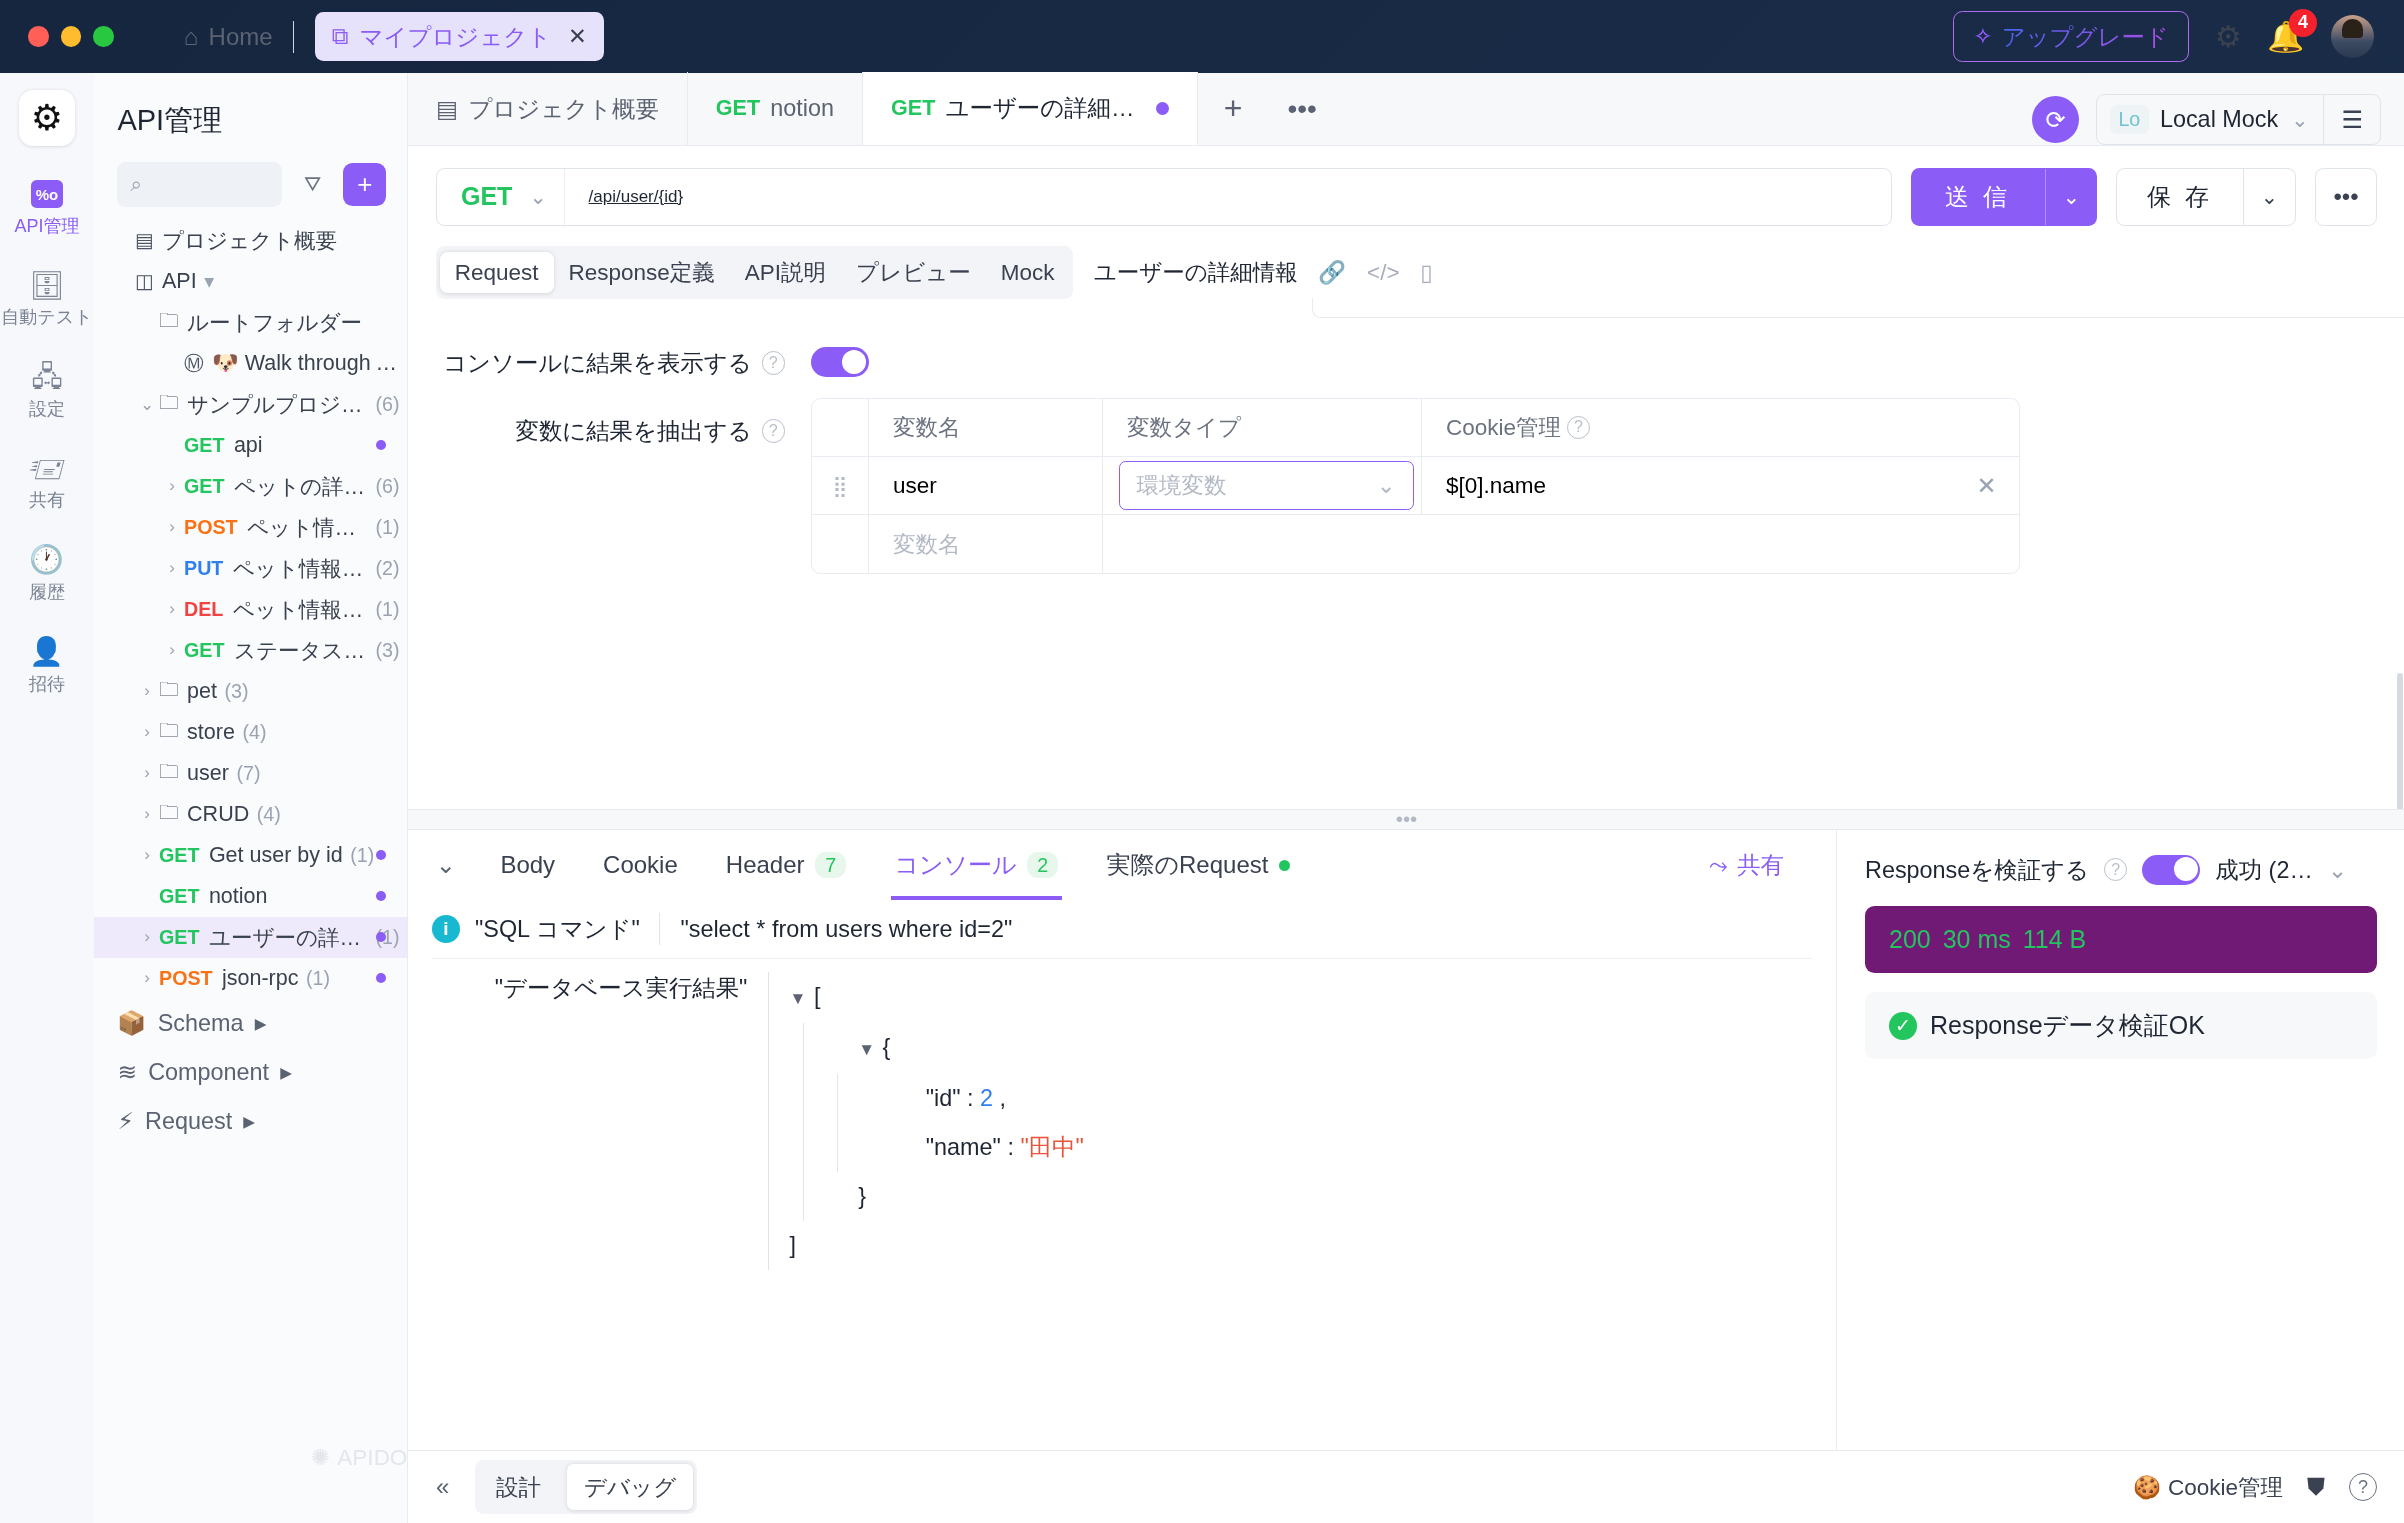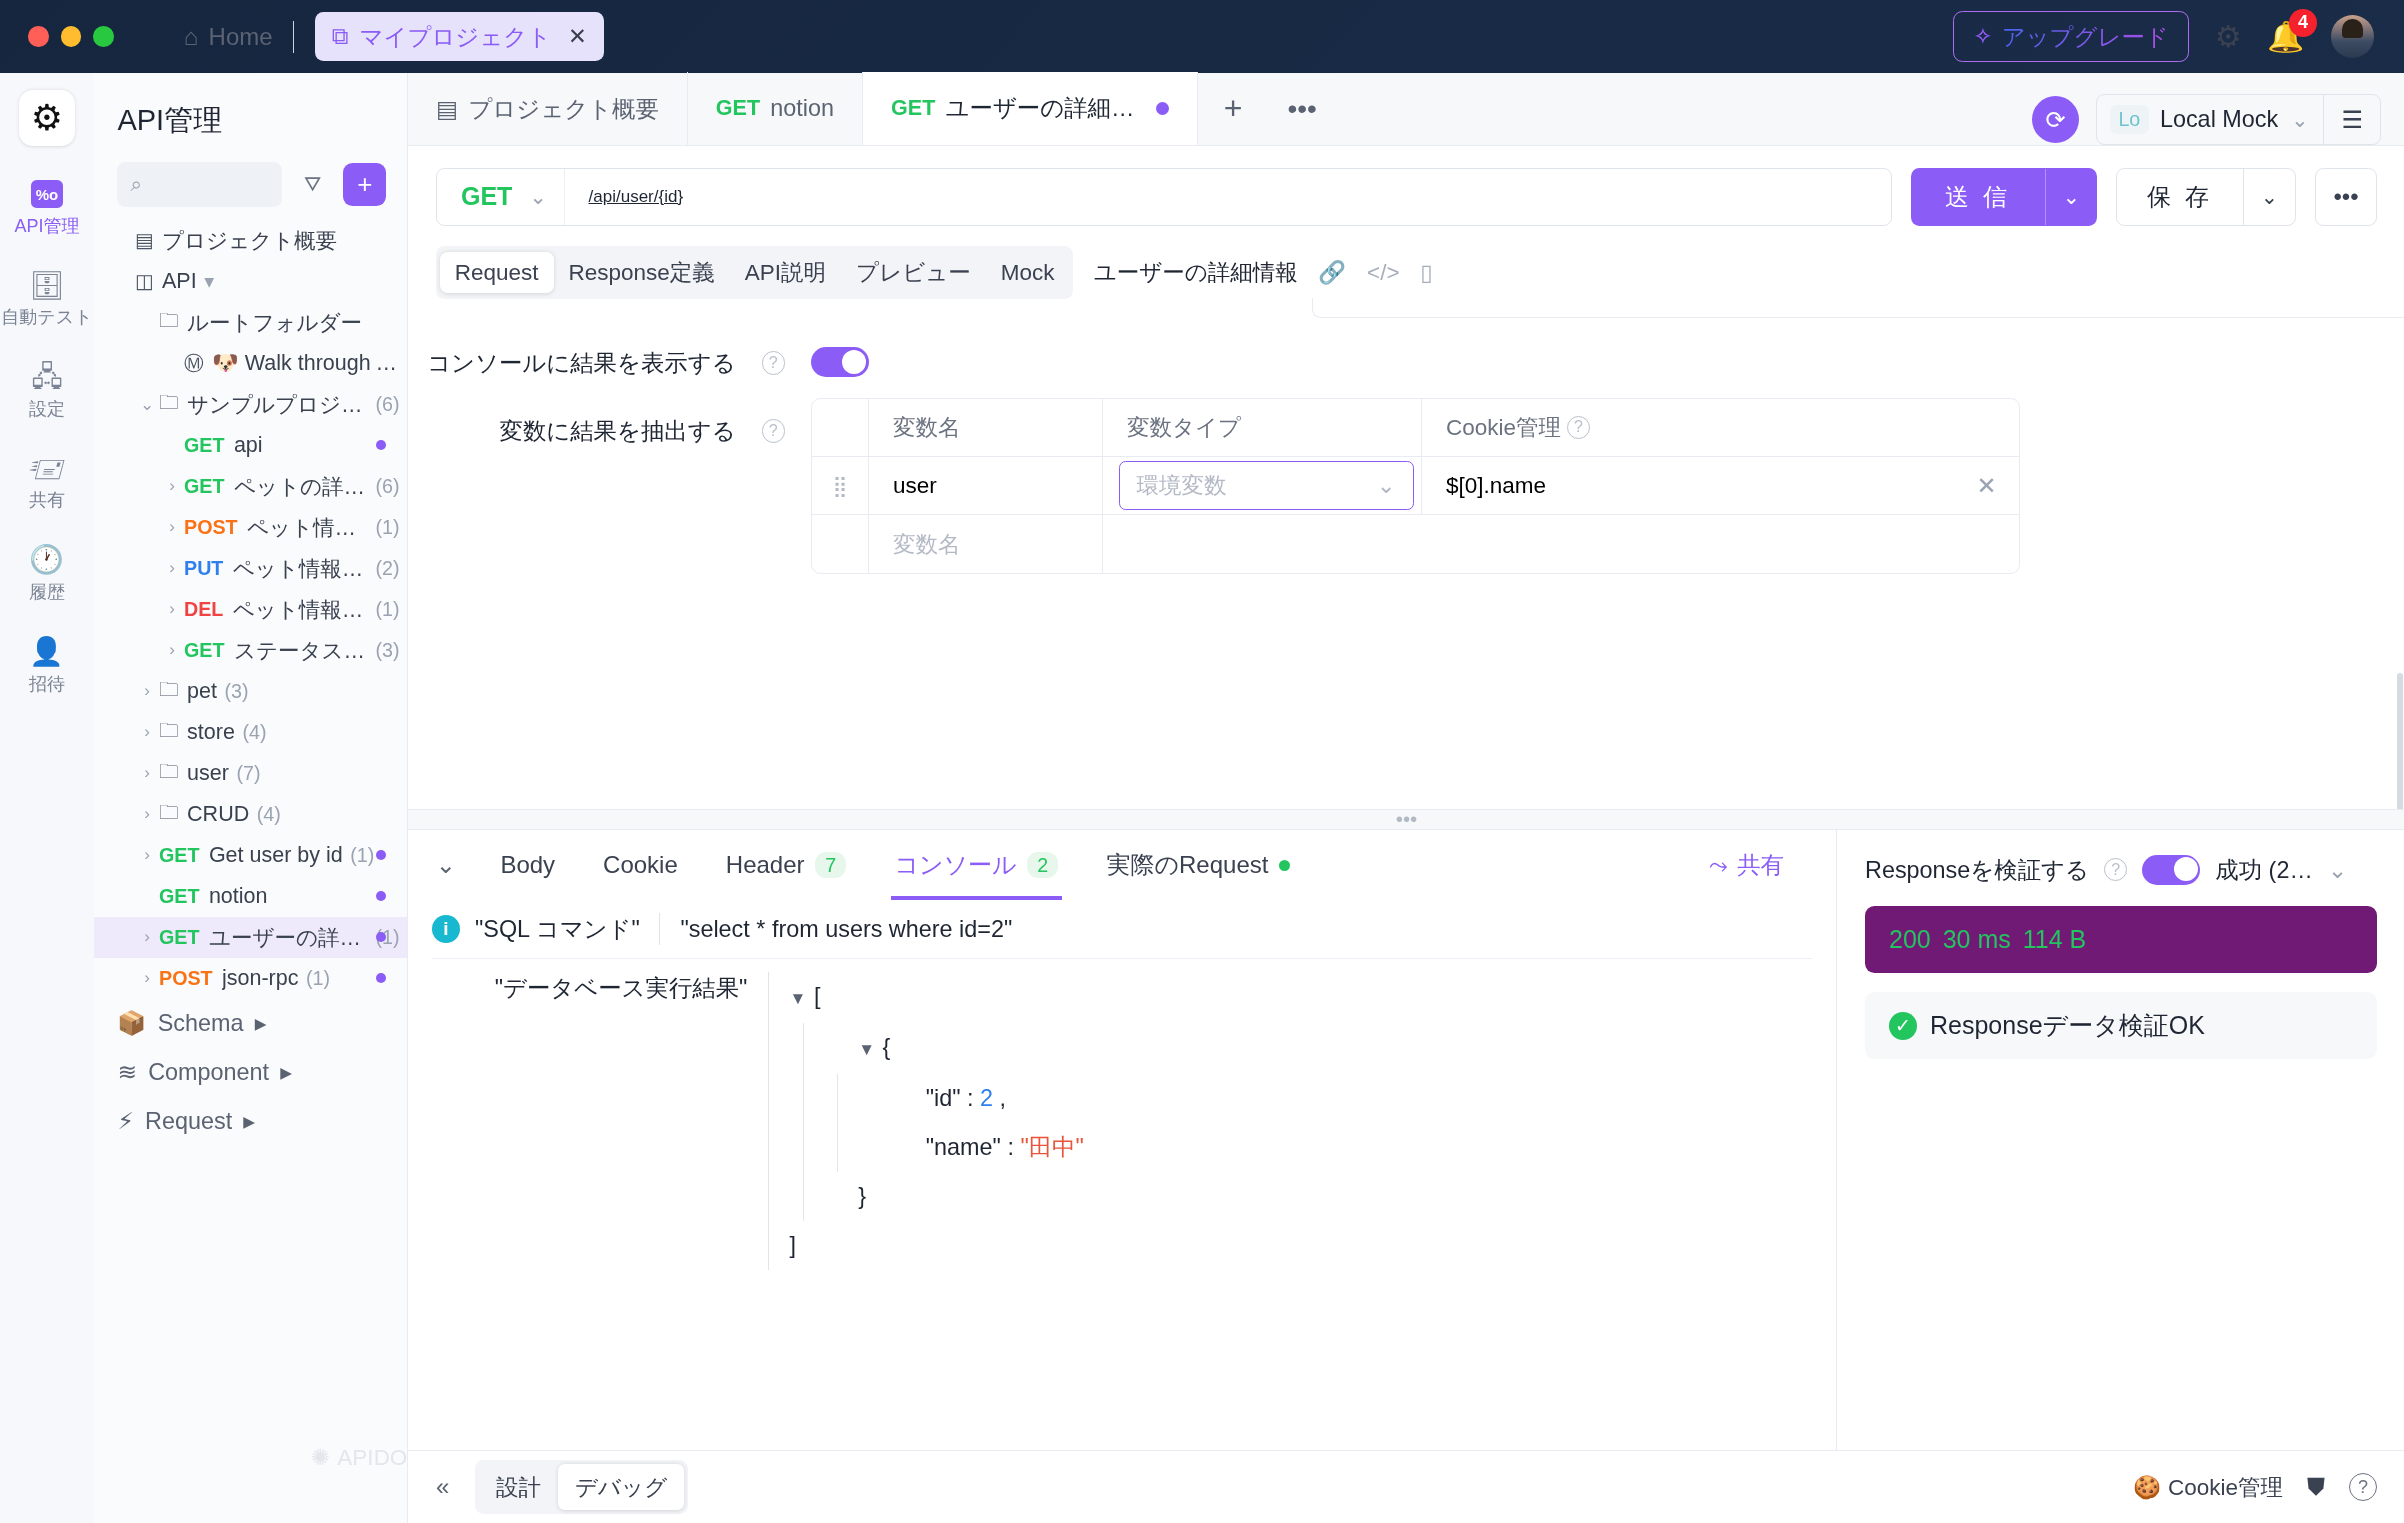--- a/index.html
+++ b/index.html
@@ -211,21 +211,21 @@
     background: #f3f4f7; border-radius: 8.4px; display: flex; align-items: center; padding: 3.7px;
   }
   .sub-extra { font-size: 22.5px; color: #1f2633; margin-left: 20.6px; }
   .sub-ic { color: #a6adbb; font-size: 22.5px; margin-left: 20.6px; }
 
   
   .formarea { position: relative; height: 511px; overflow: hidden; }
   .fld-row { display: flex; align-items: flex-start; }
   .fld-label {
     width: 403px; text-align: right; padding-right: 26px; font-size: 23.4px; color: #1f2633;
-    display: flex; justify-content: flex-end; align-items: center; gap: 26px;
+    display: flex; justify-content: flex-end; align-items: center; gap: 10px;
   }
   .qmark {
     width: 23.4px; height: 23.4px; border-radius: 50%; border: 1.5px solid #b9c0cc;
     color: #b9c0cc; font-size: 16px; display: inline-flex; align-items: center; justify-content: center;
   }
   .toggle {
     width: 58px; height: 30px; border-radius: 15px; background: #8b5cf6; position: relative;
   }
   .toggle::after {
     content: ""; position: absolute; top: 2.8px; right: 2.8px; width: 24px; height: 24px;
@@ -316,21 +316,21 @@
     display: flex; align-items: center; justify-content: center; font-size: 19px;
   }
 
   
   .statusbar {
     position: absolute; left: 408px; bottom: 0; width: 1997px; height: 73px;
     border-top: 0.9px solid #e8ecf2; background: #fff;
     display: flex; align-items: center; padding: 0 28px;
   }
   .collapse { font-size: 24px; color: #5b6372; margin-right: 26px; }
-  .segs { background: #f3f4f7; border-radius: 8.4px; padding: 3.7px; display: flex; }
+  .segs { background: #f3f4f7; border-radius: 8.4px; padding: 3.7px; display: flex; gap: 9px; }
   .seg { font-size: 22.5px; color: #3a4150; padding: 7.5px 17px; border-radius: 6.6px; }
   .seg.active { background: #fff; box-shadow: 0 0.9px 4.7px rgba(0,0,0,.13); }
   .sb-right { margin-left: auto; display: flex; align-items: center; gap: 24px; font-size: 22.5px; color: #3a4150; }
   .circ-q {
     width: 28px; height: 28px; border-radius: 50%; border: 1.7px solid #6b7280; color: #6b7280;
     font-size: 18px; display: flex; align-items: center; justify-content: center;
   }
   
   .vscroll {
     position: absolute; right: 1.9px; top: 375px; width: 6.6px; height: 206px;

